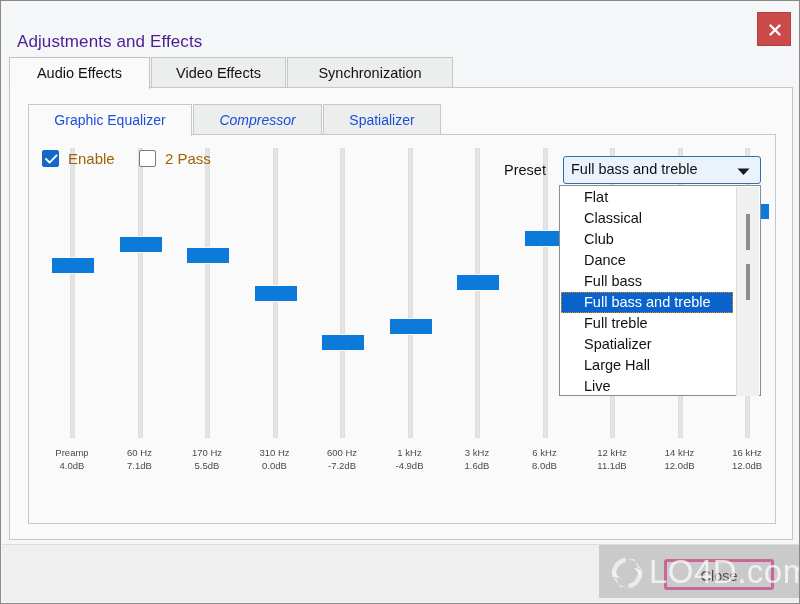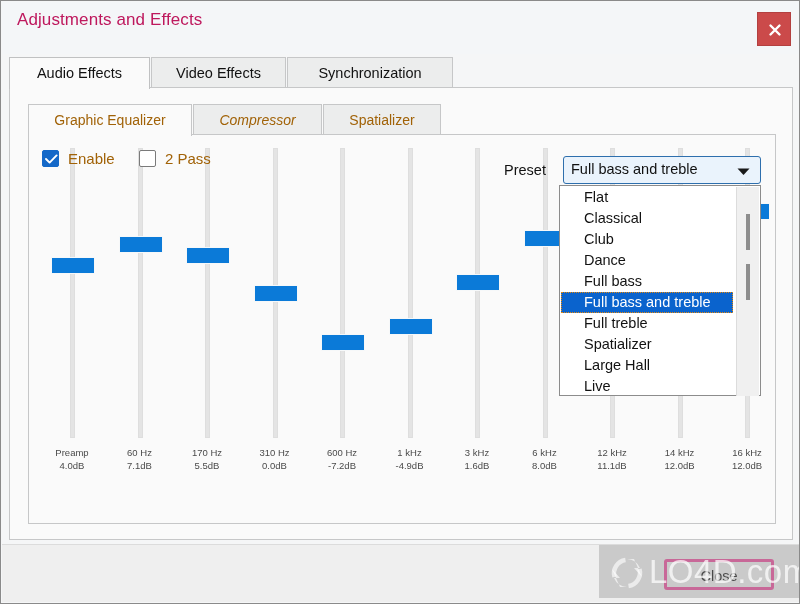--- a/index.html
+++ b/index.html
@@ -21,23 +21,23 @@
   
   .titlebar {
     position: absolute;
     left: 1px; top: 1px;
     width: 798px; height: 52px;
     background: #f4f6f8;
     box-sizing: border-box;
   }
   .title-text {
     position: absolute;
-    left: 15px; top: 8px;
+    left: 15px; top: 30px;
     font-size: 17px;
-    color: #be185d;
+    color: #4c1d95;
     letter-spacing: .1px;
     white-space: nowrap;
   }
   .btn-close-win {
     position: absolute;
     right: 9px; top: 10px;
     width: 34px; height: 34px;
     background: #cb4a4a;
     border: 1px solid #b34040;
     box-sizing: border-box;
@@ -93,21 +93,21 @@
     left: 18px; top: 16px;
     width: 748px; height: 31px;
   }
   .tab-inner {
     position: absolute;
     top: 0; height: 31px;
     box-sizing: border-box;
     background: #eceded;
     border: 1px solid #c6c7c8;
     border-bottom: none;
-    color: #a16207;
+    color: #1d4ed8;
     font-size: 14px;
     line-height: 30px;
     text-align: center;
     cursor: pointer;
     white-space: nowrap;
   }
   .tab-inner.active { background: #fafafa; height: 32px; z-index: 3; }
   .panel-inner {
     position: absolute;
     left: 18px; top: 46px;

